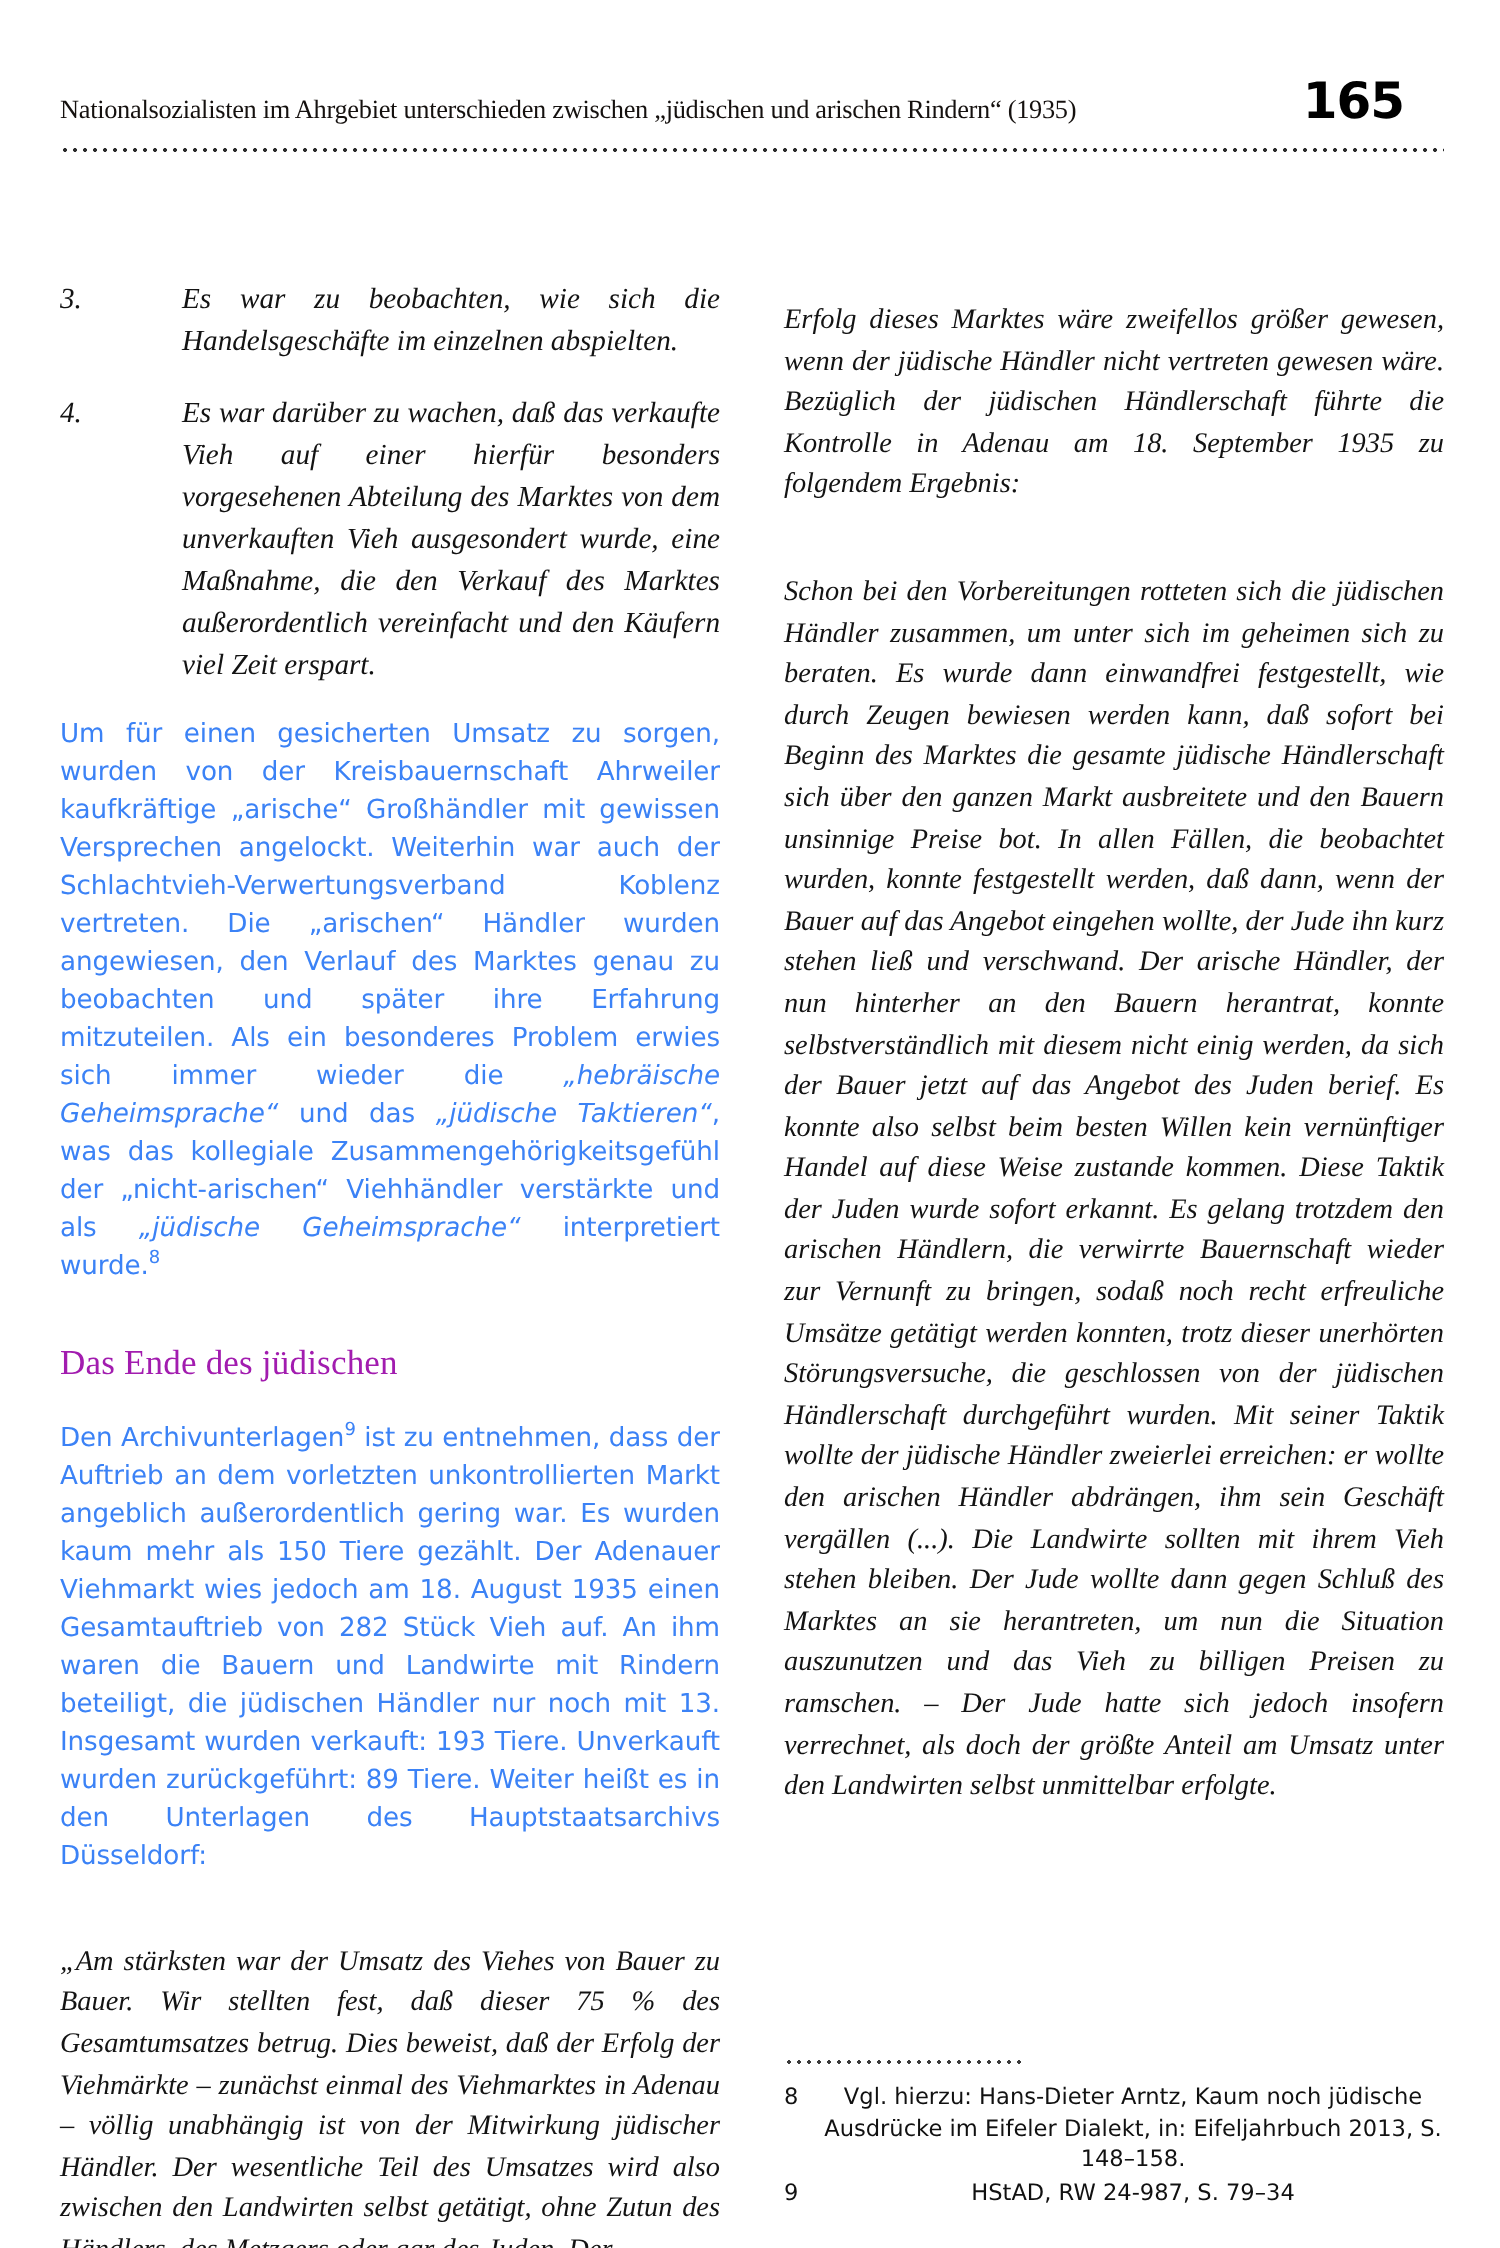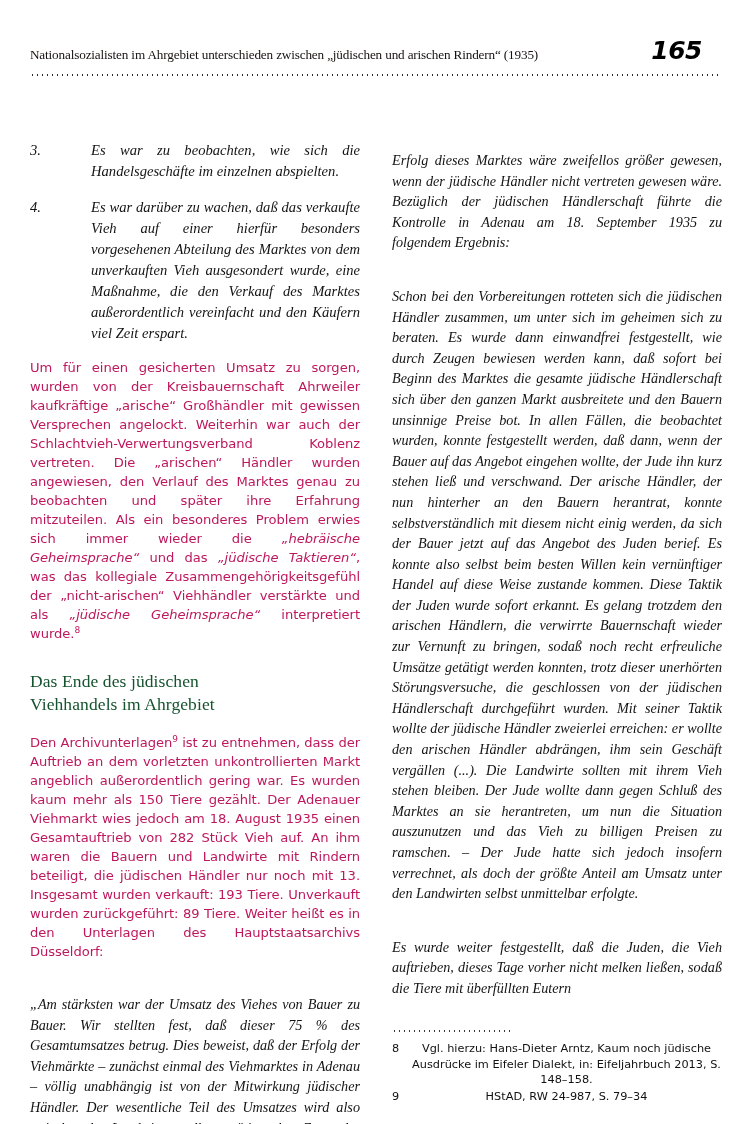--- a/index.html
+++ b/index.html
@@ -42,21 +42,20 @@
     white-space: nowrap;
   }
   .running-head-pagenum {
     font-family: "DejaVu Sans", sans-serif;
     font-weight: bold;
     font-size: 25px;
     letter-spacing: -0.5px;
     color: #000;
     margin-right: 20px;
     line-height: 1;
-    font-style: italic;
   }
   .head-rule {
     position: absolute;
     left: 30px;
     right: 28px;
     top: 74px;
     height: 2px;
     background-image: radial-gradient(circle, #2b2b2b 0.9px, rgba(255,255,255,0) 1.1px);
     background-size: 5px 2px;
     background-repeat: repeat-x;
@@ -96,37 +95,37 @@
     margin-left: 35px;
   }
   .ol-item:last-child .ol-text { text-align: justify; }
 
   p.body {
     font-family: "DejaVu Sans", sans-serif;
     font-size: 13.1px;
     line-height: 1.45;
     text-align: justify;
     margin: 0 0 12px 0;
-    color: #be185d;
+    color: #3b82f6;
     letter-spacing: -0.05px;
     hyphens: manual;
   }
   p.body .it { font-style: italic; }
   sup.fn {
     font-size: 9px;
     vertical-align: super;
     line-height: 0;
   }
 
   h2.section {
     font-family: "Liberation Serif", serif;
     font-weight: normal;
     font-size: 17.5px;
     line-height: 1.33;
-    color: #14532d;
+    color: #a21caf;
     margin: 26px 0 18px 0;
     letter-spacing: 0.1px;
   }
 
   p.quote {
     font-style: italic;
     font-size: 14.2px;
     line-height: 1.45;
     text-align: justify;
     margin: 10px 0 13px 0;
@@ -188,40 +187,39 @@
         <span class="ol-text">Es war zu beobachten, wie sich die Handelsgeschäfte im einzelnen abspielten.</span>
       </div>
 
       <div class="ol-item">
         <span class="ol-num">4.</span>
         <span class="ol-text">Es war darüber zu wachen, daß das verkaufte Vieh auf einer hierfür besonders vorgesehenen Abteilung des Marktes von dem unverkauften Vieh ausgesondert wurde, eine Maßnahme, die den Verkauf des Marktes außerordentlich vereinfacht und den Käufern viel Zeit erspart.</span>
       </div>
 
       <p class="body"><span>Um für einen gesicherten Umsatz zu sorgen, wurden von der Kreisbauernschaft Ahrweiler kaufkräftige „arische“ Großhändler mit gewissen Versprechen angelockt. Weiterhin war auch der Schlachtvieh-Verwertungsverband Koblenz vertreten. Die „arischen“ Händler wurden angewiesen, den Verlauf des Marktes genau zu beobachten und später ihre Erfahrung mitzuteilen. Als ein besonderes Problem erwies sich immer wieder die </span><span class="it">„hebräische Geheimsprache“</span><span> und das </span><span class="it">„jüdische Taktieren“</span><span>, was das kollegiale Zusammengehörigkeitsgefühl der „nicht-arischen“ Viehhändler verstärkte und als </span><span class="it">„jüdische Geheimsprache“</span><span> interpretiert wurde.</span><sup class="fn">8</sup></p>
 
-      <h2 class="section"><span>Das Ende des jüdischen</span><br><span>Viehhandels im Ahrgebiet</span></h2>
+      <h2 class="section"><span>Das Ende des jüdischen</span><br></h2>
 
       <p class="body"><span>Den Archivunterlagen</span><sup class="fn">9</sup><span> ist zu entnehmen, dass der Auftrieb an dem vorletzten unkontrollierten Markt angeblich außerordentlich gering war. Es wurden kaum mehr als 150 Tiere gezählt. Der Adenauer Viehmarkt wies jedoch am 18. August 1935 einen Gesamtauftrieb von 282 Stück Vieh auf. An ihm waren die Bauern und Landwirte mit Rindern beteiligt, die jüdischen Händler nur noch mit 13. Insgesamt wurden verkauft: 193 Tiere. Unverkauft wurden zurückgeführt: 89 Tiere. Weiter heißt es in den Unterlagen des Hauptstaatsarchivs Düsseldorf:</span></p>
 
       <div class="spacer-sm"></div>
 
       <p class="quote tight">„Am stärksten war der Umsatz des Viehes von Bauer zu Bauer. Wir stellten fest, daß dieser 75 % des Gesamtumsatzes betrug. Dies beweist, daß der Erfolg der Viehmärkte – zunächst einmal des Viehmarktes in Adenau – völlig unabhängig ist von der Mitwirkung jüdischer Händler. Der wesentliche Teil des Umsatzes wird also zwischen den Landwirten selbst getätigt, ohne Zutun des Händlers, des Metzgers oder gar des Juden. Der</p>
     </div>
 
     <div class="col">
 
       <p class="quote">Erfolg dieses Marktes wäre zweifellos größer gewesen, wenn der jüdische Händler nicht vertreten gewesen wäre. Bezüglich der jüdischen Händlerschaft führte die Kontrolle in Adenau am 18. September 1935 zu folgendem Ergebnis:</p>
 
       <div class="spacer-sm"></div>
 
       <p class="quote">Schon bei den Vorbereitungen rotteten sich die jüdischen Händler zusammen, um unter sich im geheimen sich zu beraten. Es wurde dann einwandfrei festgestellt, wie durch Zeugen bewiesen werden kann, daß sofort bei Beginn des Marktes die gesamte jüdische Händlerschaft sich über den ganzen Markt ausbreitete und den Bauern unsinnige Preise bot. In allen Fällen, die beobachtet wurden, konnte festgestellt werden, daß dann, wenn der Bauer auf das Angebot eingehen wollte, der Jude ihn kurz stehen ließ und verschwand. Der arische Händler, der nun hinterher an den Bauern herantrat, konnte selbstverständlich mit diesem nicht einig werden, da sich der Bauer jetzt auf das Angebot des Juden berief. Es konnte also selbst beim besten Willen kein vernünftiger Handel auf diese Weise zustande kommen. Diese Taktik der Juden wurde sofort erkannt. Es gelang trotzdem den arischen Händlern, die verwirrte Bauernschaft wieder zur Vernunft zu bringen, sodaß noch recht erfreuliche Umsätze getätigt werden konnten, trotz dieser unerhörten Störungsversuche, die geschlossen von der jüdischen Händlerschaft durchgeführt wurden. Mit seiner Taktik wollte der jüdische Händler zweierlei erreichen: er wollte den arischen Händler abdrängen, ihm sein Geschäft vergällen (...). Die Landwirte sollten mit ihrem Vieh stehen bleiben. Der Jude wollte dann gegen Schluß des Marktes an sie herantreten, um nun die Situation auszunutzen und das Vieh zu billigen Preisen zu ramschen. – Der Jude hatte sich jedoch insofern verrechnet, als doch der größte Anteil am Umsatz unter den Landwirten selbst unmittelbar erfolgte.</p>
 
       <div class="spacer-sm"></div>
 
-      <p class="quote tight">Es wurde weiter festgestellt, daß die Juden, die Vieh auftrieben, dieses Tage vorher nicht melken ließen, sodaß die Tiere mit überfüllten Eutern</p>
     </div>
   </div>
 
   <div class="footnotes">
     <div class="fn-rule"></div>
 
     <div class="fn-item">
       <span class="fn-marker">8</span>
       <span class="fn-text">Vgl. hierzu: Hans-Dieter Arntz, Kaum noch jüdische Ausdrücke im Eifeler Dialekt, in: Eifeljahrbuch 2013, S. 148–158.</span>
     </div>

